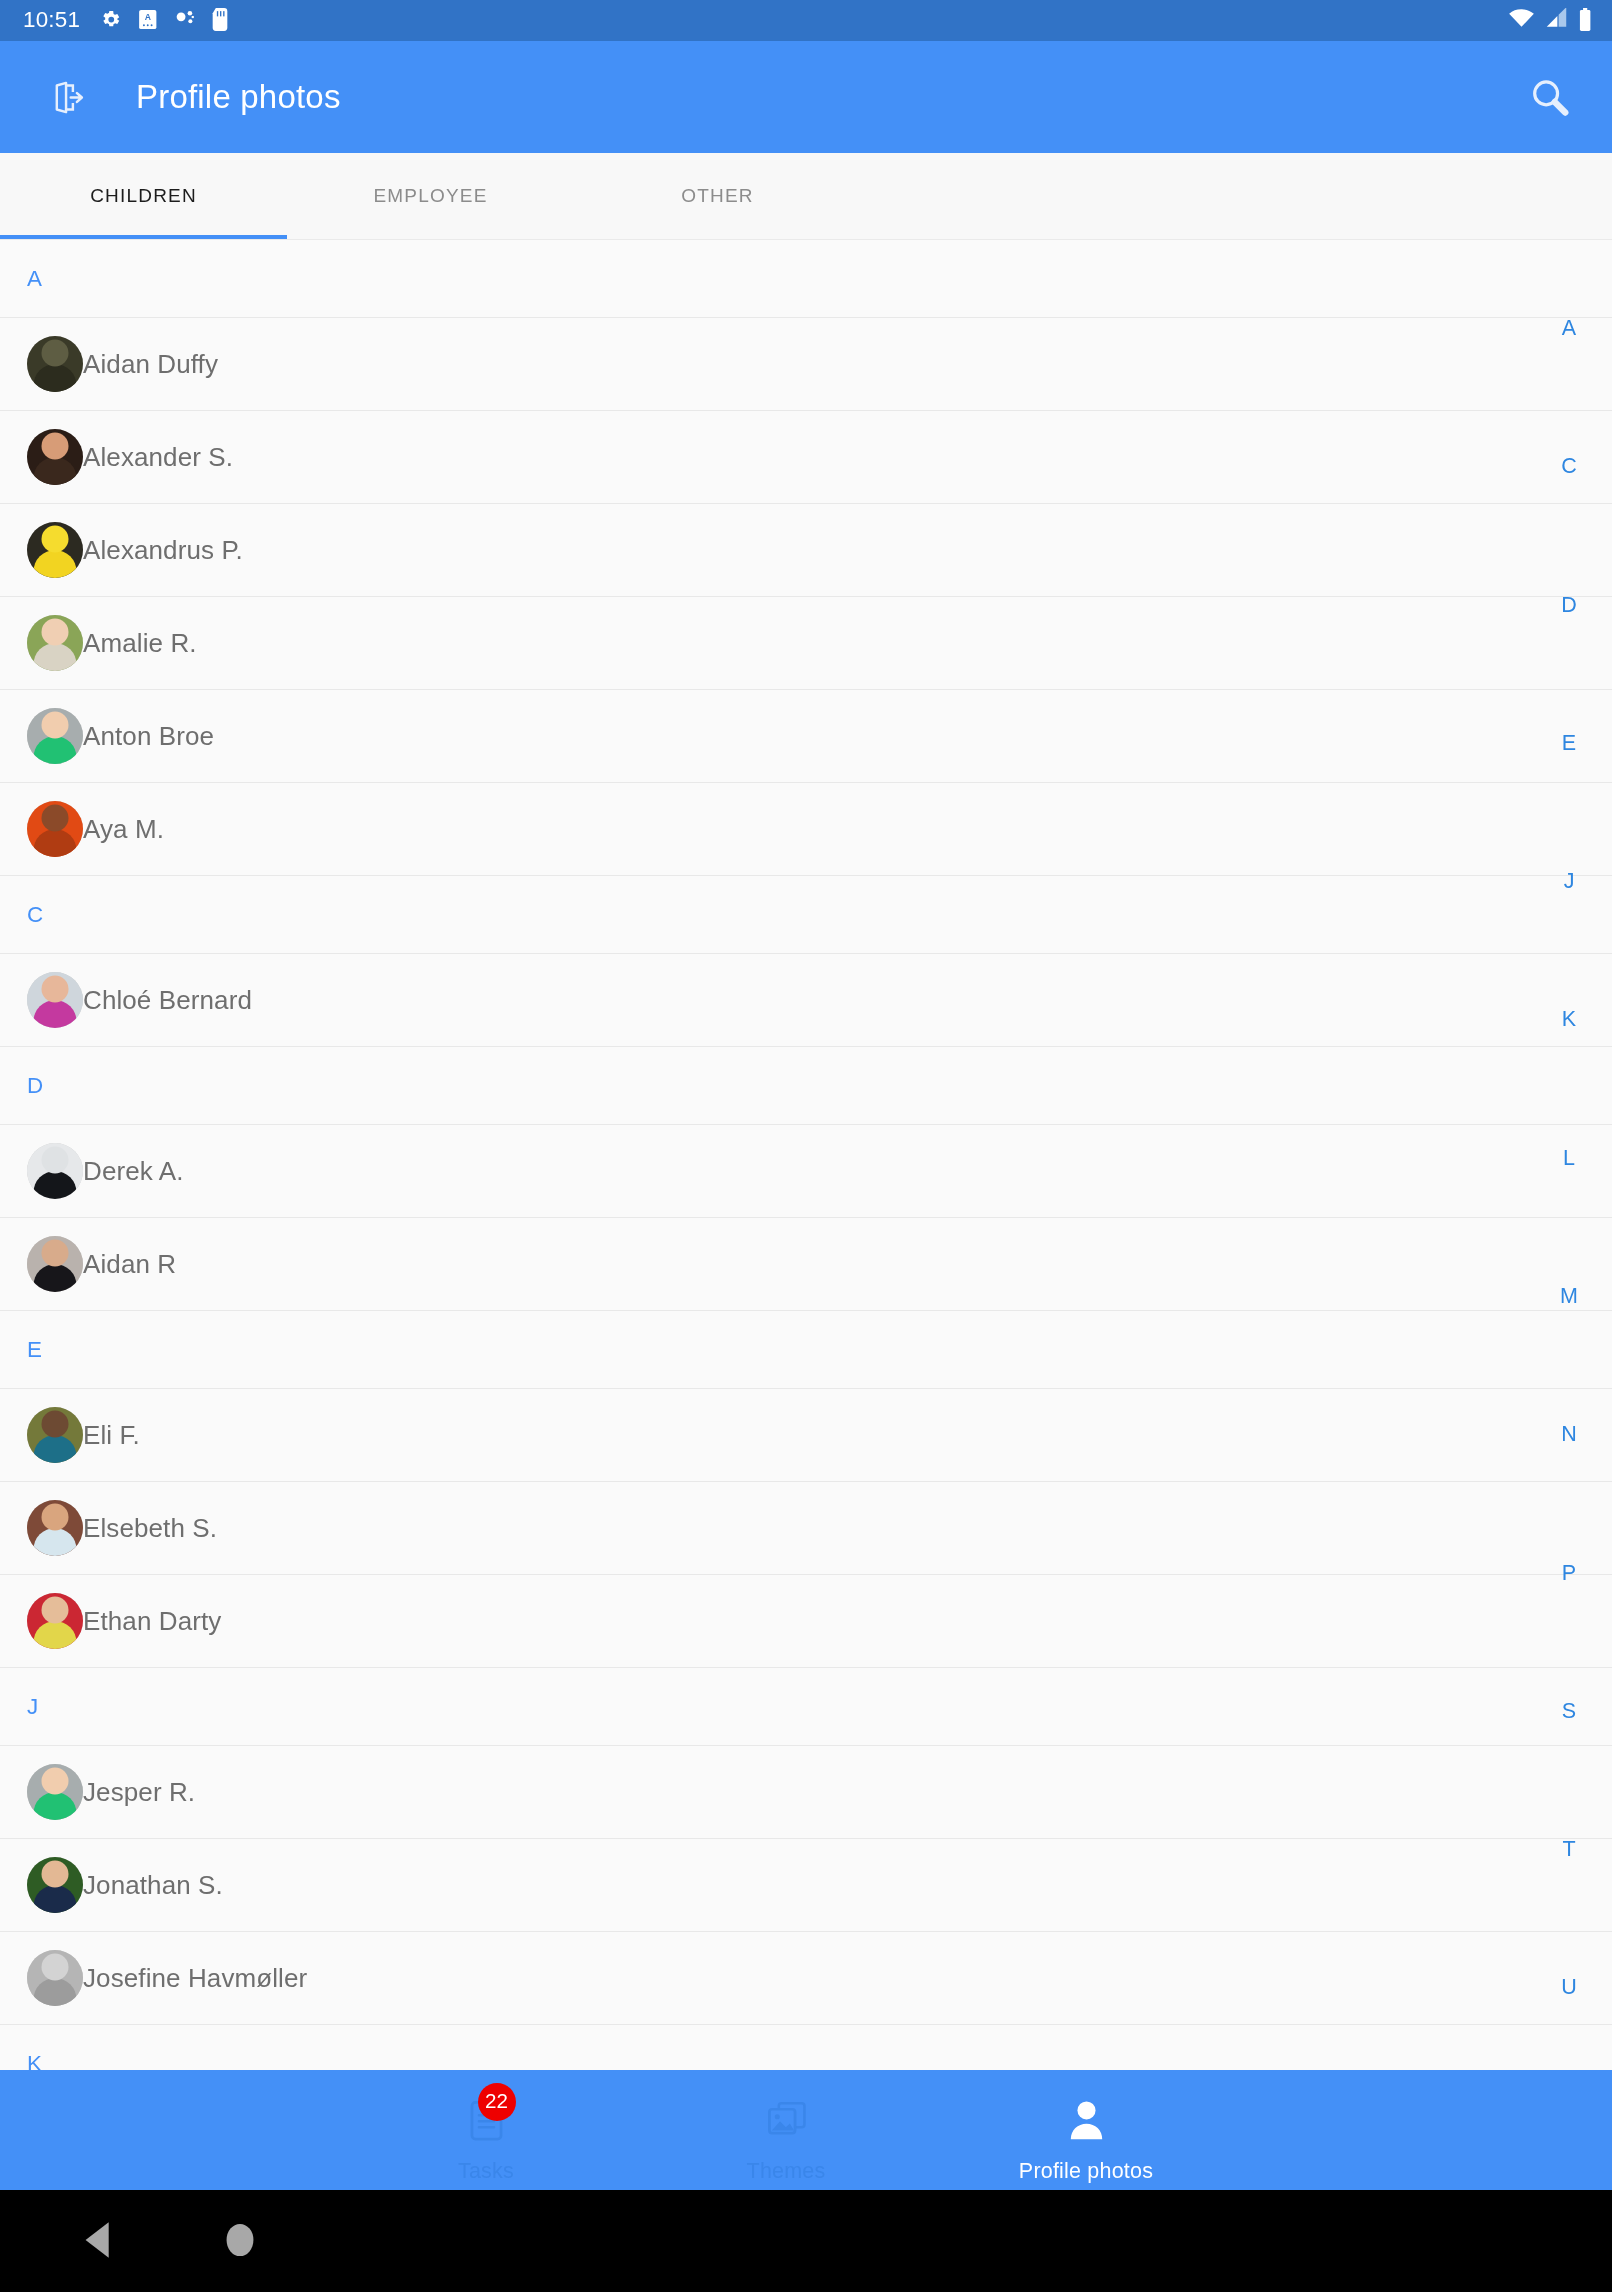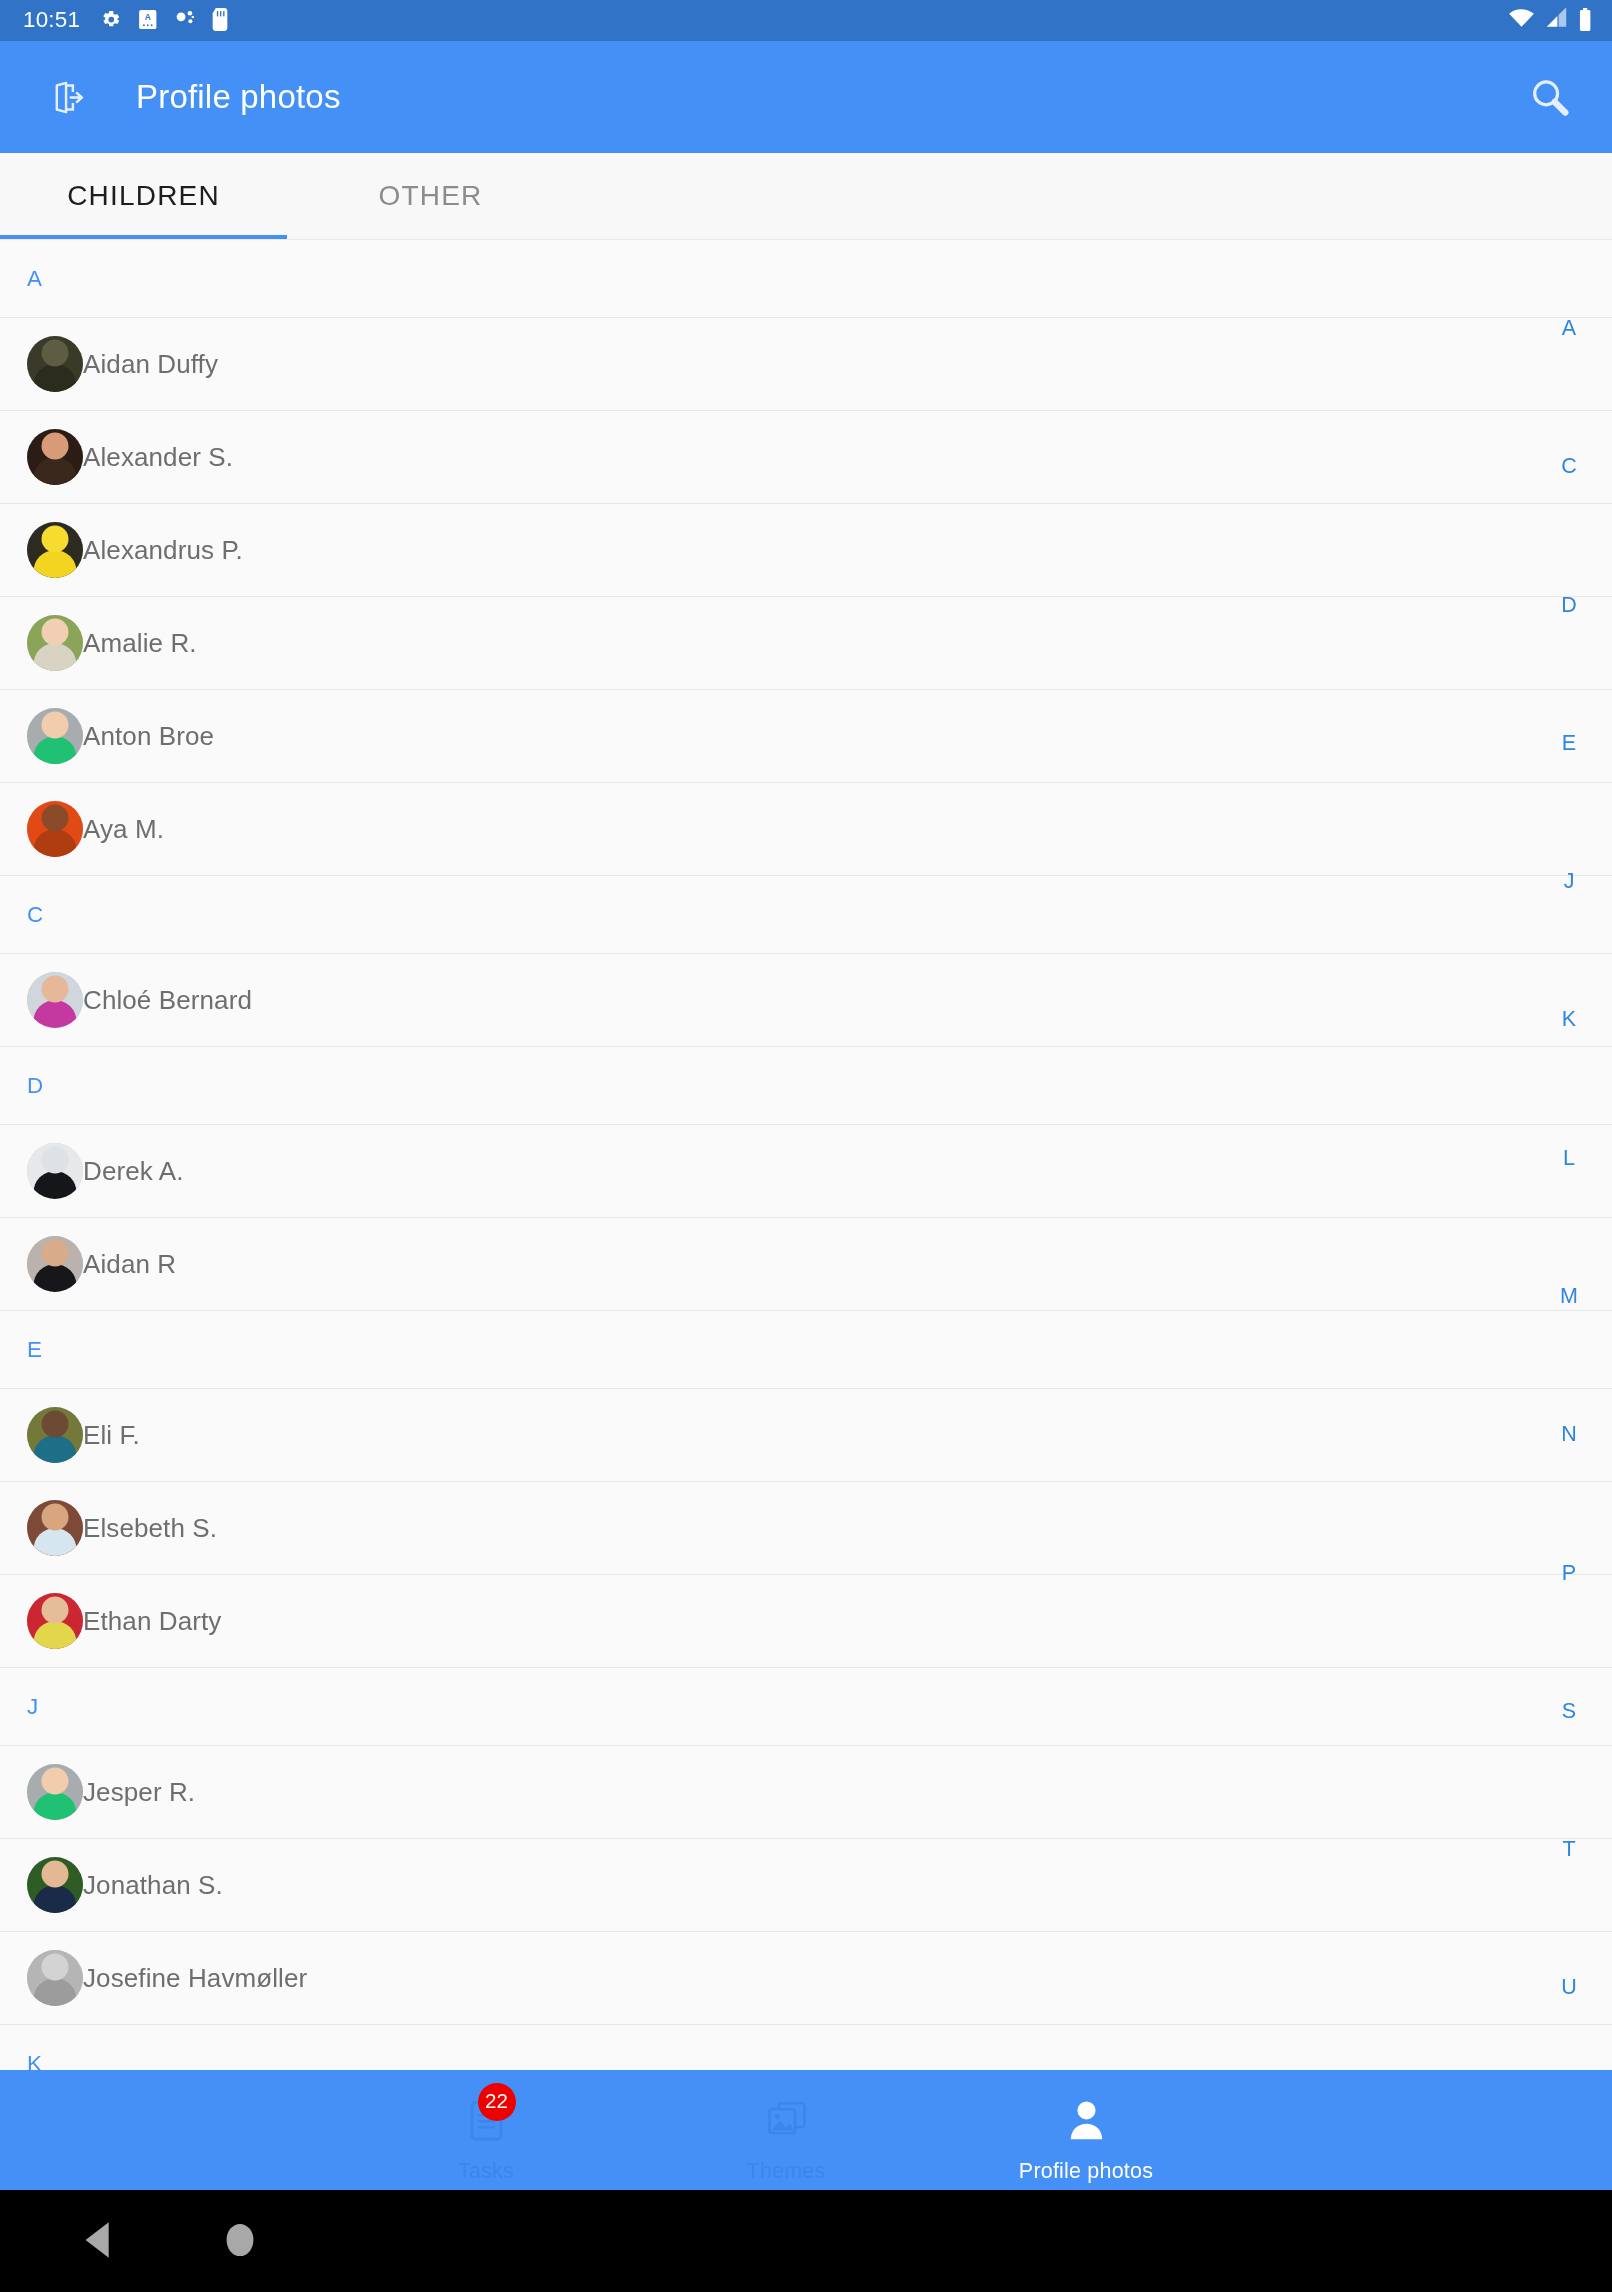--- a/index.html
+++ b/index.html
@@ -89,21 +89,21 @@
     display: flex;
     flex: 0 0 auto;
     border-bottom: 0.9px solid #eaeaea;
     position: relative;
   }
   .tab {
     width: 287px;
     display: flex;
     align-items: center;
     justify-content: center;
-    font-size: 28px;
+    font-size: 19px;
     letter-spacing: 1.2px;
     color: #8c8c8c;
     position: relative;
     height: 100%;
   }
   .tab.active { color: #1d1d1d; font-weight: 400; }
   .tab.active::after {
     content: "";
     position: absolute;
     left: 0; right: 0; bottom: 0;
@@ -323,20 +323,23 @@
       <svg width="45" height="45" viewBox="0 0 24 24">
         <circle cx="10.2" cy="9.8" r="6.1" fill="none" stroke="#e6effd" stroke-width="1.7"></circle>
         <path d="M14.8 14.4 20.4 20" stroke="#e6effd" stroke-width="3.4" stroke-linecap="round"></path>
       </svg>
     </div>
   </div>
 
   <div class="tabs">
     <div class="tab active">
       <span>CHILDREN</span>
+    </div>
+    <div class="tab">
+      <span>EMPLOYEE</span>
     </div>
     <div class="tab">
       <span>OTHER</span>
     </div>
   </div>
 
   <div class="list-wrap">
     <div class="list" id="list">
         <div class="section-header">
           <span>A</span>

